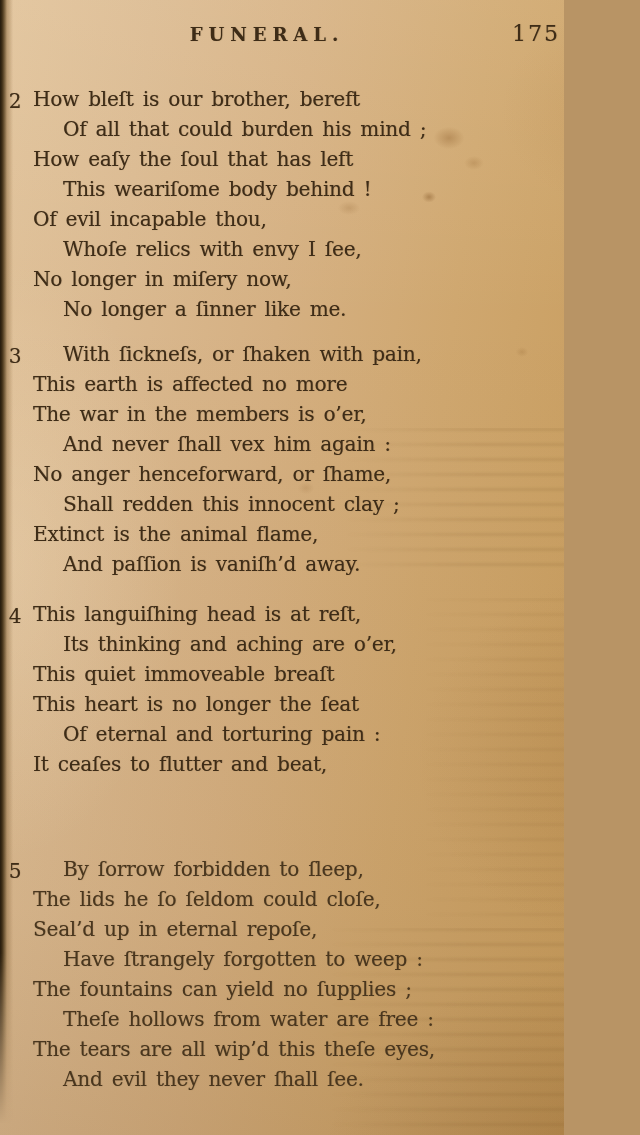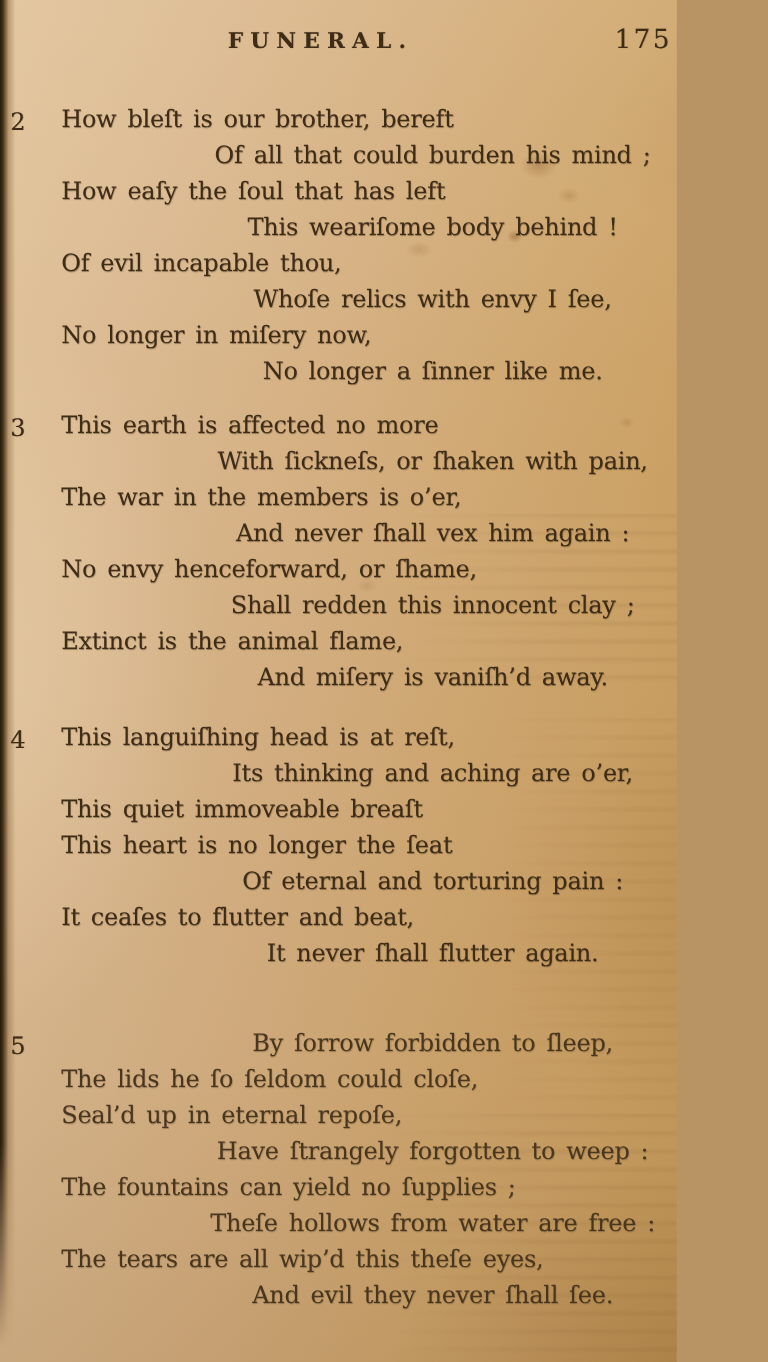--- a/index.html
+++ b/index.html
@@ -55,28 +55,28 @@
     font-size: 22px; letter-spacing: 2px; color: var(--ink, #3a2a15);
     text-shadow: .4px .4px .8px rgba(58,42,21,.35);
   }
   .stanza { position: absolute; left: 0; width: 640px; }
   .stanza-number {
     position: absolute; left: 3px; top: 2px; width: 24px;
     text-align: center; font-size: 20px; line-height: 30px;
     color: var(--ink, #3e2c17);
     text-shadow: .4px .4px .7px rgba(62,44,23,.45);
   }
-  .stanza-lines { margin-left: 51px; }
+  .stanza-lines { margin-left: 33px; }
   .verse-line {
     margin: 0; font-size: 20px; line-height: 30px;
     letter-spacing: -0.2px; word-spacing: 3px; white-space: nowrap;
     color: var(--ink, #3e2c17);
     text-shadow: .4px .4px .7px rgba(62,44,23,.45);
   }
-  .verse-line.indent { padding-left: 30px; text-align: center; }
+  .verse-line.indent { padding-left: 30px; }
   .stanza.faded .verse-line { color: #49361e; text-shadow: .4px .4px .9px rgba(73,54,30,.4); }
 </style>
 </head>
 <body>
 
 <div class="page" style="--ink: #3e2c17;">
   <div class="left-edge"></div>
   <div class="show-through st1"></div>
   <div class="show-through st2"></div>
   <div class="show-through st3"></div>
@@ -94,40 +94,39 @@
           <p class="verse-line indent">This weariſome body behind !</p>
           <p class="verse-line">Of evil incapable thou,</p>
           <p class="verse-line indent">Whoſe relics with envy I ſee,</p>
           <p class="verse-line">No longer in miſery now,</p>
           <p class="verse-line indent">No longer a ſinner like me.</p>
         </div>
       </section>
       <section class="stanza" style="top: 339px;">
         <span class="stanza-number">3</span>
         <div class="stanza-lines">
+          <p class="verse-line indent">With ſickneſs, or ſhaken with pain,</p>
           <p class="verse-line">This earth is affected no more</p>
-          <p class="verse-line indent">With ſickneſs, or ſhaken with pain,</p>
           <p class="verse-line">The war in the members is o’er,</p>
           <p class="verse-line indent">And never ſhall vex him again :</p>
-          <p class="verse-line">No envy henceforward, or ſhame,</p>
+          <p class="verse-line">No anger henceforward, or ſhame,</p>
           <p class="verse-line indent">Shall redden this innocent clay ;</p>
           <p class="verse-line">Extinct is the animal flame,</p>
-          <p class="verse-line indent">And miſery is vaniſh’d away.</p>
+          <p class="verse-line indent">And paſſion is vaniſh’d away.</p>
         </div>
       </section>
       <section class="stanza" style="top: 599px;">
         <span class="stanza-number">4</span>
         <div class="stanza-lines">
           <p class="verse-line">This languiſhing head is at reſt,</p>
           <p class="verse-line indent">Its thinking and aching are o’er,</p>
           <p class="verse-line">This quiet immoveable breaſt</p>
           <p class="verse-line">This heart is no longer the ſeat</p>
           <p class="verse-line indent">Of eternal and torturing pain :</p>
           <p class="verse-line">It ceaſes to flutter and beat,</p>
-          <p class="verse-line indent">It never ſhall flutter again.</p>
         </div>
       </section>
       <section class="stanza faded" style="top: 854px;">
         <span class="stanza-number">5</span>
         <div class="stanza-lines">
           <p class="verse-line indent">By ſorrow forbidden to ſleep,</p>
           <p class="verse-line">The lids he ſo ſeldom could cloſe,</p>
           <p class="verse-line">Seal’d up in eternal repoſe,</p>
           <p class="verse-line indent">Have ſtrangely forgotten to weep :</p>
           <p class="verse-line">The fountains can yield no ſupplies ;</p>

